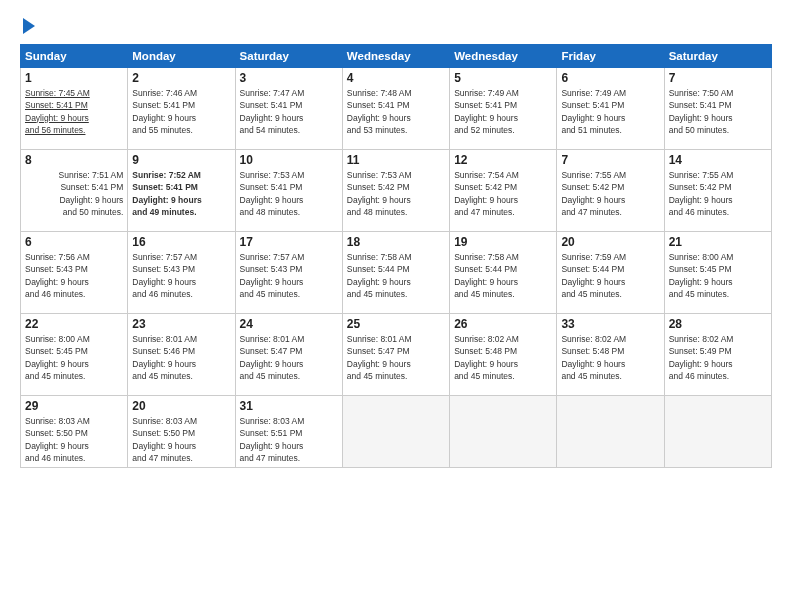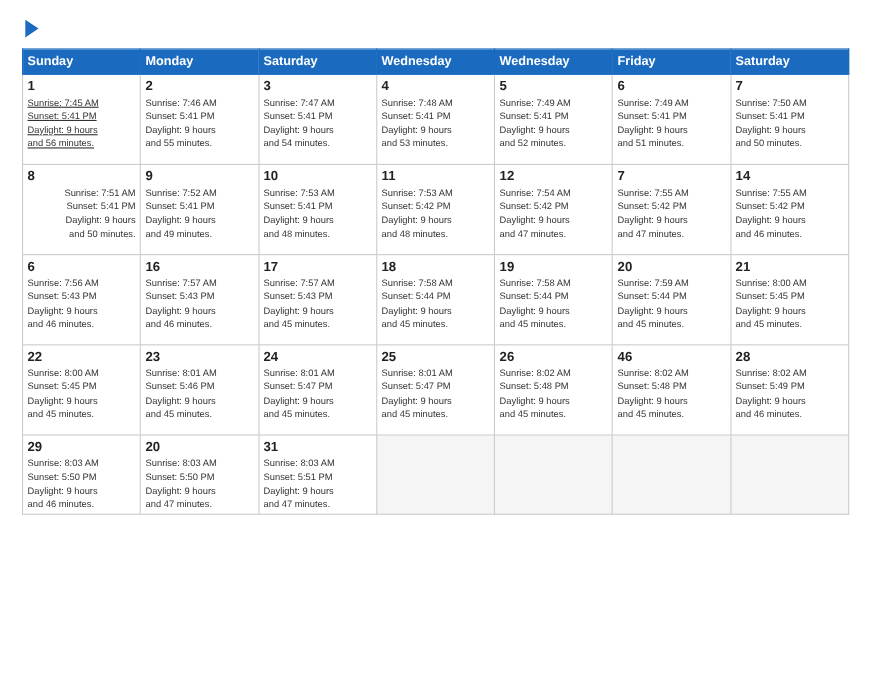--- a/index.html
+++ b/index.html
@@ -185,21 +185,21 @@
         <tr>
           <td>
             <span class="day-number">8</span>
             <div class="day-info" style="white-space: pre-line; text-align: right;">Sunrise: 7:51 AM
 Sunset: 5:41 PM
 Daylight: 9 hours
 and 50 minutes.</div>
           </td>
           <td>
             <span class="day-number">9</span>
-            <div class="day-info" style="white-space: pre-line;">Sunrise: 7:52 AM
+            <div class="day-info" style="white-space: pre-line; font-weight: bold;">Sunrise: 7:52 AM
 Sunset: 5:41 PM
 Daylight: 9 hours
 and 49 minutes.</div>
           </td>
           <td>
             <span class="day-number">10</span>
             <div class="day-info" style="white-space: pre-line;">Sunrise: 7:53 AM
 Sunset: 5:41 PM
 Daylight: 9 hours
 and 48 minutes.</div>
@@ -314,21 +314,21 @@
 and 45 minutes.</div>
           </td>
           <td>
             <span class="day-number">26</span>
             <div class="day-info" style="white-space: pre-line;">Sunrise: 8:02 AM
 Sunset: 5:48 PM
 Daylight: 9 hours
 and 45 minutes.</div>
           </td>
           <td>
-            <span class="day-number">46</span>
+            <span class="day-number">33</span>
             <div class="day-info" style="white-space: pre-line;">Sunrise: 8:02 AM
 Sunset: 5:48 PM
 Daylight: 9 hours
 and 45 minutes.</div>
           </td>
           <td>
             <span class="day-number">28</span>
             <div class="day-info" style="white-space: pre-line;">Sunrise: 8:02 AM
 Sunset: 5:49 PM
 Daylight: 9 hours

